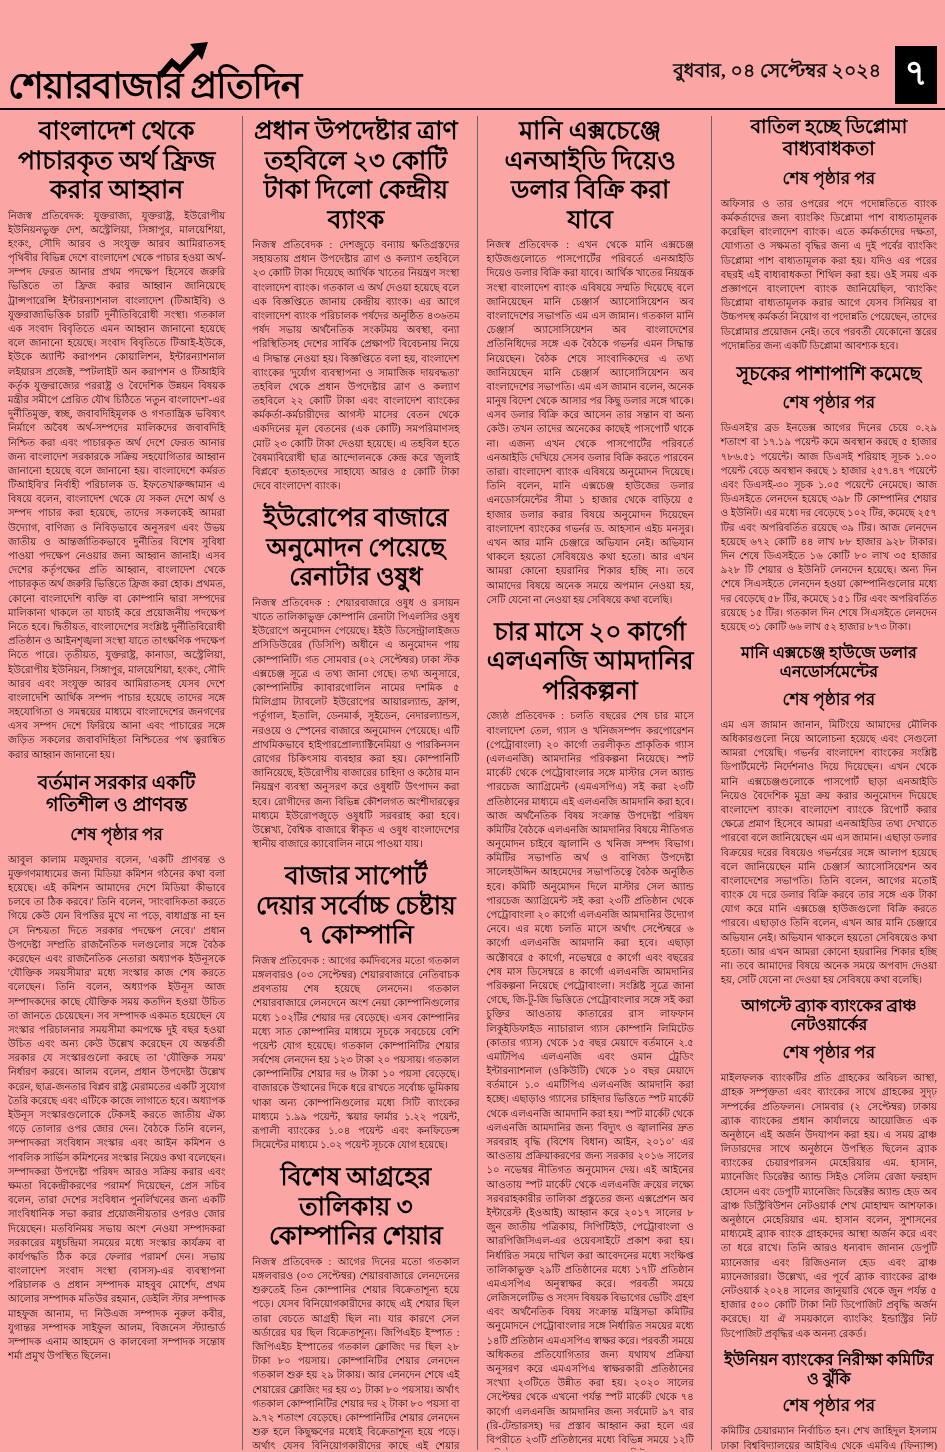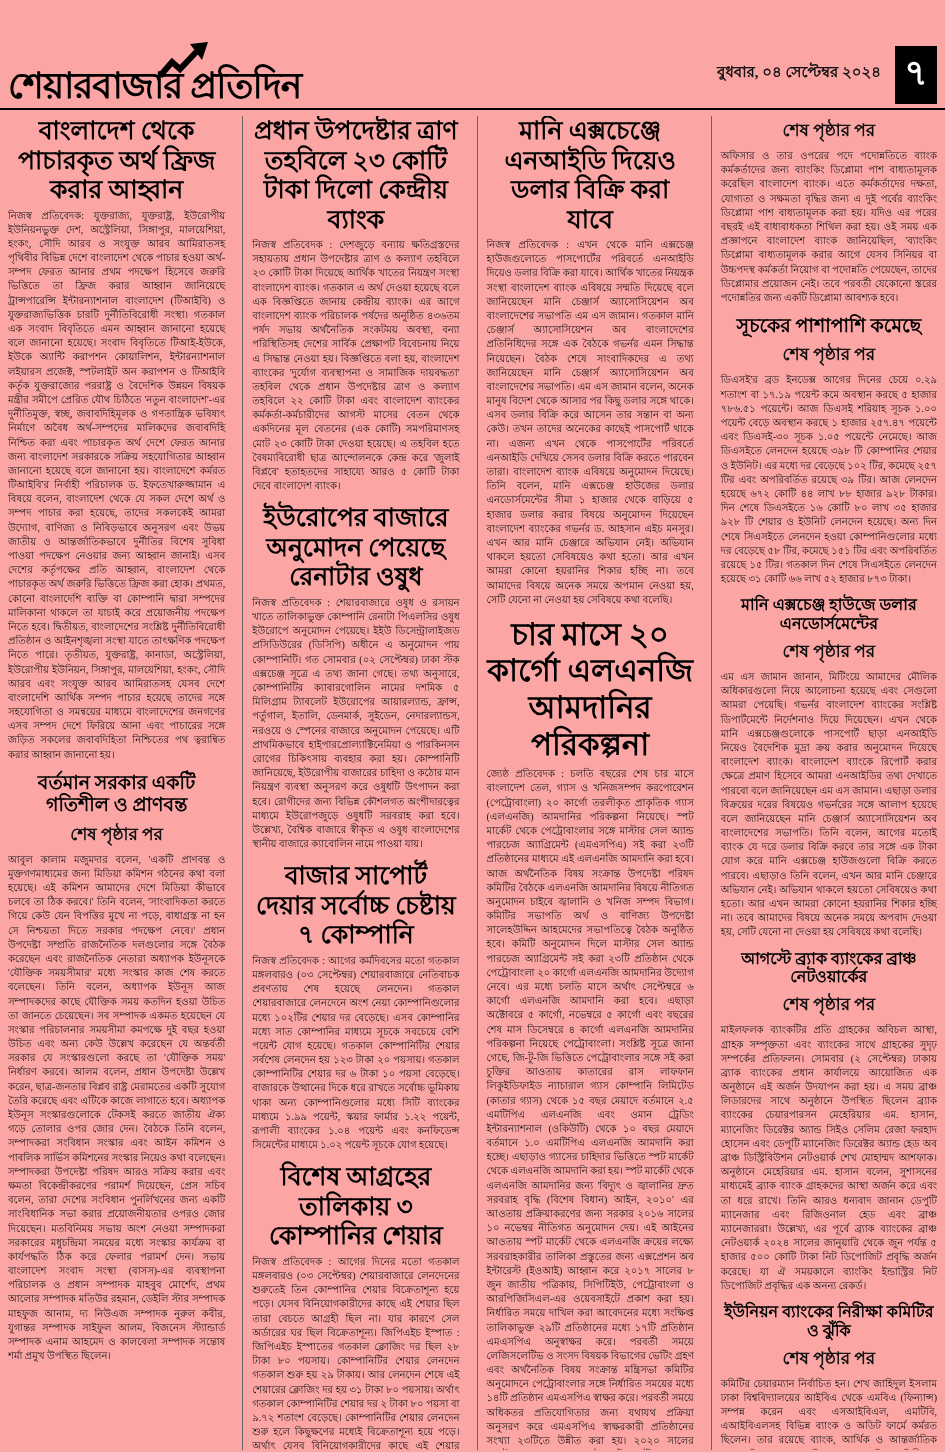--- a/index.html
+++ b/index.html
@@ -20,21 +20,21 @@
     border-bottom:2px solid #000;
   }
   .masthead { position:relative; display:flex; align-items:flex-end; gap:6px; }
   .masthead-title {
     font-size:36px; font-weight:800; letter-spacing:-1px;
     color:#000; line-height:1;
     font-family:"Liberation Serif", serif;
   }
   .arrow-icon { position:absolute; left:148px; top:-26px; }
   .header-right { display:flex; align-items:center; gap:14px; }
-  .issue-date { font-size:15px; font-weight:700; white-space:nowrap; padding-bottom:6px; }
+  .issue-date { font-size:19px; font-weight:700; white-space:nowrap; padding-bottom:6px; }
   .page-number-box {
     width:42px; height:58px; background:#000; color:#fff;
     display:flex; align-items:center; justify-content:center;
     font-size:36px; font-weight:700;
   }
   
   .content {
     display:grid;
     grid-template-columns:repeat(4, 1fr);
     gap:8px;
@@ -45,21 +45,21 @@
   .col { padding:0 9px; overflow:hidden; }
   .col + .col { border-left:1px solid #666; }
   .col:first-child { padding-left:0; }
   .col:last-child { padding-right:0; }
   .story { margin-bottom:10px; }
   .hl {
     text-align:center; font-weight:700; color:#000;
     line-height:1.18; margin-bottom:4px;
   }
   .hl-xl { font-size:25px; }
-  .hl-lg { font-size:31px; }
+  .hl-lg { font-size:25px; }
   .hl-md { font-size:19px; }
   .hl-sm { font-size:16px; }
   .kicker {
     text-align:center; font-size:17px; font-weight:700;
     margin:1px 0 4px 0;
   }
   .body {
     font-size:10px; line-height:1.42; text-align:justify;
     color:#141414;
   }
@@ -126,20 +126,21 @@
       </article>
       <article class="story">
         <h2 class="hl hl-lg">চার মাসে ২০ কার্গো এলএনজি আমদানির পরিকল্পনা</h2>
         <p class="body"><strong class="byline">জ্যেষ্ঠ প্রতিবেদক :</strong> <span>চলতি বছরের শেষ চার মাসে বাংলাদেশ তেল, গ্যাস ও খনিজসম্পদ করপোরেশন (পেট্রোবাংলা) ২০ কার্গো তরলীকৃত প্রাকৃতিক গ্যাস (এলএনজি) আমদানির পরিকল্পনা নিয়েছে। স্পট মার্কেট থেকে পেট্রোবাংলার সঙ্গে মাস্টার সেল অ্যান্ড পারচেজ অ্যাগ্রিমেন্ট (এমএসপিএ) সই করা ২৩টি প্রতিষ্ঠানের মাধ্যমে এই এলএনজি আমদানি করা হবে। আজ অর্থনৈতিক বিষয় সংক্রান্ত উপদেষ্টা পরিষদ কমিটির বৈঠকে এলএনজি আমদানির বিষয়ে নীতিগত অনুমোদন চাইবে জ্বালানি ও খনিজ সম্পদ বিভাগ। কমিটির সভাপতি অর্থ ও বাণিজ্য উপদেষ্টা সালেহউদ্দিন আহমেদের সভাপতিত্বে বৈঠক অনুষ্ঠিত হবে। কমিটি অনুমোদন দিলে মাস্টার সেল অ্যান্ড পারচেজ অ্যাগ্রিমেন্ট সই করা ২৩টি প্রতিষ্ঠান থেকে পেট্রোবাংলা ২০ কার্গো এলএনজি আমদানির উদ্যোগ নেবে। এর মধ্যে চলতি মাসে অর্থাৎ সেপ্টেম্বরে ৬ কার্গো এলএনজি আমদানি করা হবে। এছাড়া অক্টোবরে ৫ কার্গো, নভেম্বরে ৫ কার্গো এবং বছরের শেষ মাস ডিসেম্বরে ৪ কার্গো এলএনজি আমদানির পরিকল্পনা নিয়েছে পেট্রোবাংলা। সংশ্লিষ্ট সূত্রে জানা গেছে, জি-টু-জি ভিত্তিতে পেট্রোবাংলার সঙ্গে সই করা চুক্তির আওতায় কাতারের রাস লাফফান লিকুইডিফাইড ন্যাচারাল গ্যাস কোম্পানি লিমিটেড (কাতার গ্যাস) থেকে ১৫ বছর মেয়াদে বর্তমানে ২.৫ এমটিপিএ এলএনজি এবং ওমান ট্রেডিং ইন্টারন্যাশনাল (ওকিউটি) থেকে ১০ বছর মেয়াদে বর্তমানে ১.০ এমটিপিএ এলএনজি আমদানি করা হচ্ছে। এছাড়াও গ্যাসের চাহিদার ভিত্তিতে স্পট মার্কেট থেকে এলএনজি আমদানি করা হয়। স্পট মার্কেট থেকে এলএনজি আমদানির জন্য 'বিদ্যুৎ ও জ্বালানির দ্রুত সরবরাহ বৃদ্ধি (বিশেষ বিধান) আইন, ২০১০' এর আওতায় প্রক্রিয়াকরণের জন্য সরকার ২০১৬ সালের ১০ নভেম্বর নীতিগত অনুমোদন দেয়। এই আইনের আওতায় স্পট মার্কেট থেকে এলএনজি ক্রয়ের লক্ষ্যে সরবরাহকারীর তালিকা প্রস্তুতের জন্য এক্সপ্রেশন অব ইন্টারেস্ট (ইওআই) আহ্বান করে ২০১৭ সালের ৮ জুন জাতীয় পত্রিকায়, সিপিটিইউ, পেট্রোবাংলা ও আরপিজিসিএল-এর ওয়েবসাইটে প্রকাশ করা হয়। নির্ধারিত সময়ে দাখিল করা আবেদনের মধ্যে সংক্ষিপ্ত তালিকাভুক্ত ২৯টি প্রতিষ্ঠানের মধ্যে ১৭টি প্রতিষ্ঠান এমএসপিএ অনুস্বাক্ষর করে। পরবর্তী সময়ে লেজিসলেটিভ ও সংসদ বিষয়ক বিভাগের ভেটিং গ্রহণ এবং অর্থনৈতিক বিষয় সংক্রান্ত মন্ত্রিসভা কমিটির অনুমোদনে পেট্রোবাংলার সঙ্গে নির্ধারিত সময়ের মধ্যে ১৪টি প্রতিষ্ঠান এমএসপিএ স্বাক্ষর করে। পরবর্তী সময়ে অধিকতর প্রতিযোগিতার জন্য যথাযথ প্রক্রিয়া অনুসরণ করে এমএসপিএ স্বাক্ষরকারী প্রতিষ্ঠানের সংখ্যা ২৩টিতে উন্নীত করা হয়। ২০২০ সালের সেপ্টেম্বর থেকে এখনো পর্যন্ত স্পট মার্কেট থেকে ৭৪ কার্গো এলএনজি আমদানির জন্য সর্বমোট ৯৭ বার (রি-টেন্ডারসহ) দর প্রস্তাব আহ্বান করা হলে এর বিপরীতে ২৩টি প্রতিষ্ঠানের মধ্যে বিভিন্ন সময়ে ১২টি প্রতিষ্ঠান দর প্রস্তাবে অংশ নেয়। সংশ্লিষ্ট সূত্রে জানা গেছে, বিদ্যুৎ, সার, শিল্পখাতসহ বিভিন্ন খাতে দেশে গ্যাসের চাহিদা দৈনিক ৩ হাজার ৮০০ এমএমসিএফ। দেশে গ্যাস সরবরাহের সর্বোচ্চ সক্ষমতা দৈনিক ৩ হাজার ১৫০ এমএমসিএফ, যা চাহিদার ৮২ শতাংশে। সরবরাহ করা গ্যাসের মধ্যে দেশীয় উৎপাদন দৈনিক ২ হাজার ৫০ এমএমসিএফ এবং অবশিষ্ট ১ হাজার ১০০ এমএমসিএফ গ্যাস এলএনজি আকারে আমদানি করা হয়। কক্সবাজারের মহেশখালীতে এক্সেলারেট এনার্জি বাংলাদেশ লিমিটেড দৈনিক ৬০০ এমএমসিএফ এবং সামিট এলএনজি টার্মিনাল কোম্পানি প্রাইভেট লিমিটেড দৈনিক ৫০০ এমএমসিএফ ক্ষমতাসম্পন্ন দুটি ভাসমান এলএনজি টার্মিনাল স্থাপন করা হয়েছে। এদিকে অর্থনৈতিক বিষয় সংক্রান্ত উপদেষ্টা পরিষদ কমিটির বৈঠকে শিল্প মন্ত্রণালয়ের পক্ষে থেকে সংযুক্ত আরব আমিরাতের ফার্টিগ্লোব ডিসট্রিবিউশন লিমিটেড থেকে ২০২৪-২৫ অর্থবছরে ইউরিয়া সার আমদানির চুক্তি স্বাক্ষরের নীতিগত অনুমোদন চাওয়া হতে পারে। অর্থনৈতিক বিষয় সংক্রান্ত উপদেষ্টা পরিষদ কমিটির বৈঠকের পাশাপাশি অর্থ ও বাণিজ্য উপদেষ্টা সালেহউদ্দিন আহমেদের সভাপতিত্বে সরকারি ক্রয়সংক্রান্ত উপদেষ্টা পরিষদ কমিটির বৈঠকও আগামীকাল বুধবার অনুষ্ঠিত হওয়ার কথা রয়েছে। ওই বৈঠকে বাণিজ্য মন্ত্রণালয়ের পক্ষ থেকে ১০ হাজার টন মসুর ডাল এবং শিল্প মন্ত্রণালয়ের পক্ষ থেকে ৬০ হাজার মেট্রিক টন ইউরিয়া সার কেনার প্রস্তাব উপস্থাপন করা হতে পারে।</span></p>
       </article>
 
     </div>
 
     <div class="col">
       <article class="story">
+        <h2 class="hl hl-md">বাতিল হচ্ছে ডিপ্লোমা বাধ্যবাধকতা</h2>
         <div class="kicker">শেষ পৃষ্ঠার পর</div>
         <p class="body"><span>অফিসার ও তার ওপরের পদে পদোন্নতিতে ব্যাংক কর্মকর্তাদের জন্য ব্যাংকিং ডিপ্লোমা পাশ বাধ্যতামূলক করেছিল বাংলাদেশ ব্যাংক। এতে কর্মকর্তাদের দক্ষতা, যোগ্যতা ও সক্ষমতা বৃদ্ধির জন্য এ দুই পর্বের ব্যাংকিং ডিপ্লোমা পাশ বাধ্যতামূলক করা হয়। যদিও এর পরের বছরই এই বাধ্যবাধকতা শিথিল করা হয়। ওই সময় এক প্রজ্ঞাপনে বাংলাদেশ ব্যাংক জানিয়েছিল, 'ব্যাংকিং ডিপ্লোমা বাধ্যতামূলক করার আগে যেসব সিনিয়র বা উচ্চপদস্থ কর্মকর্তা নিয়োগ বা পদোন্নতি পেয়েছেন, তাদের ডিপ্লোমার প্রয়োজন নেই। তবে পরবর্তী যেকোনো স্তরের পদোন্নতির জন্য একটি ডিপ্লোমা আবশ্যক হবে।</span></p>
       </article>
       <article class="story">
         <h2 class="hl hl-md">সূচকের পাশাপাশি কমেছে</h2>
         <div class="kicker">শেষ পৃষ্ঠার পর</div>
         <p class="body"><span>ডিএসই'র ব্রড ইনডেক্স আগের দিনের চেয়ে ০.২৯ শতাংশ বা ১৭.১৯ পয়েন্ট কমে অবস্থান করছে ৫ হাজার ৭৮৬.৫১ পয়েন্টে। আজ ডিএসই শরিয়াহ সূচক ১.০০ পয়েন্ট বেড়ে অবস্থান করছে ১ হাজার ২৫৭.৪৭ পয়েন্টে এবং ডিএসই-৩০ সূচক ১.০৫ পয়েন্টে নেমেছে। আজ ডিএসইতে লেনদেন হয়েছে ৩৯৮ টি কোম্পানির শেয়ার ও ইউনিট। এর মধ্যে দর বেড়েছে ১০২ টির, কমেছে ২৫৭ টির এবং অপরিবর্তিত রয়েছে ৩৯ টির। আজ লেনদেন হয়েছে ৬৭২ কোটি ৪৪ লাখ ৮৮ হাজার ৯২৮ টাকার। দিন শেষে ডিএসইতে ১৬ কোটি ৮০ লাখ ৩৫ হাজার ৯২৮ টি শেয়ার ও ইউনিট লেনদেন হয়েছে। অন্য দিন শেষে সিএসইতে লেনদেন হওয়া কোম্পানিগুলোর মধ্যে দর বেড়েছে ৫৮ টির, কমেছে ১৫১ টির এবং অপরিবর্তিত রয়েছে ১৫ টির। গতকাল দিন শেষে সিএসইতে লেনদেন হয়েছে ৩১ কোটি ৬৬ লাখ ৫২ হাজার ৮৭৩ টাকা।</span></p>
       </article>
       <article class="story">
         <h2 class="hl hl-sm">মানি এক্সচেঞ্জ হাউজে ডলার এনডোর্সমেন্টের</h2>

